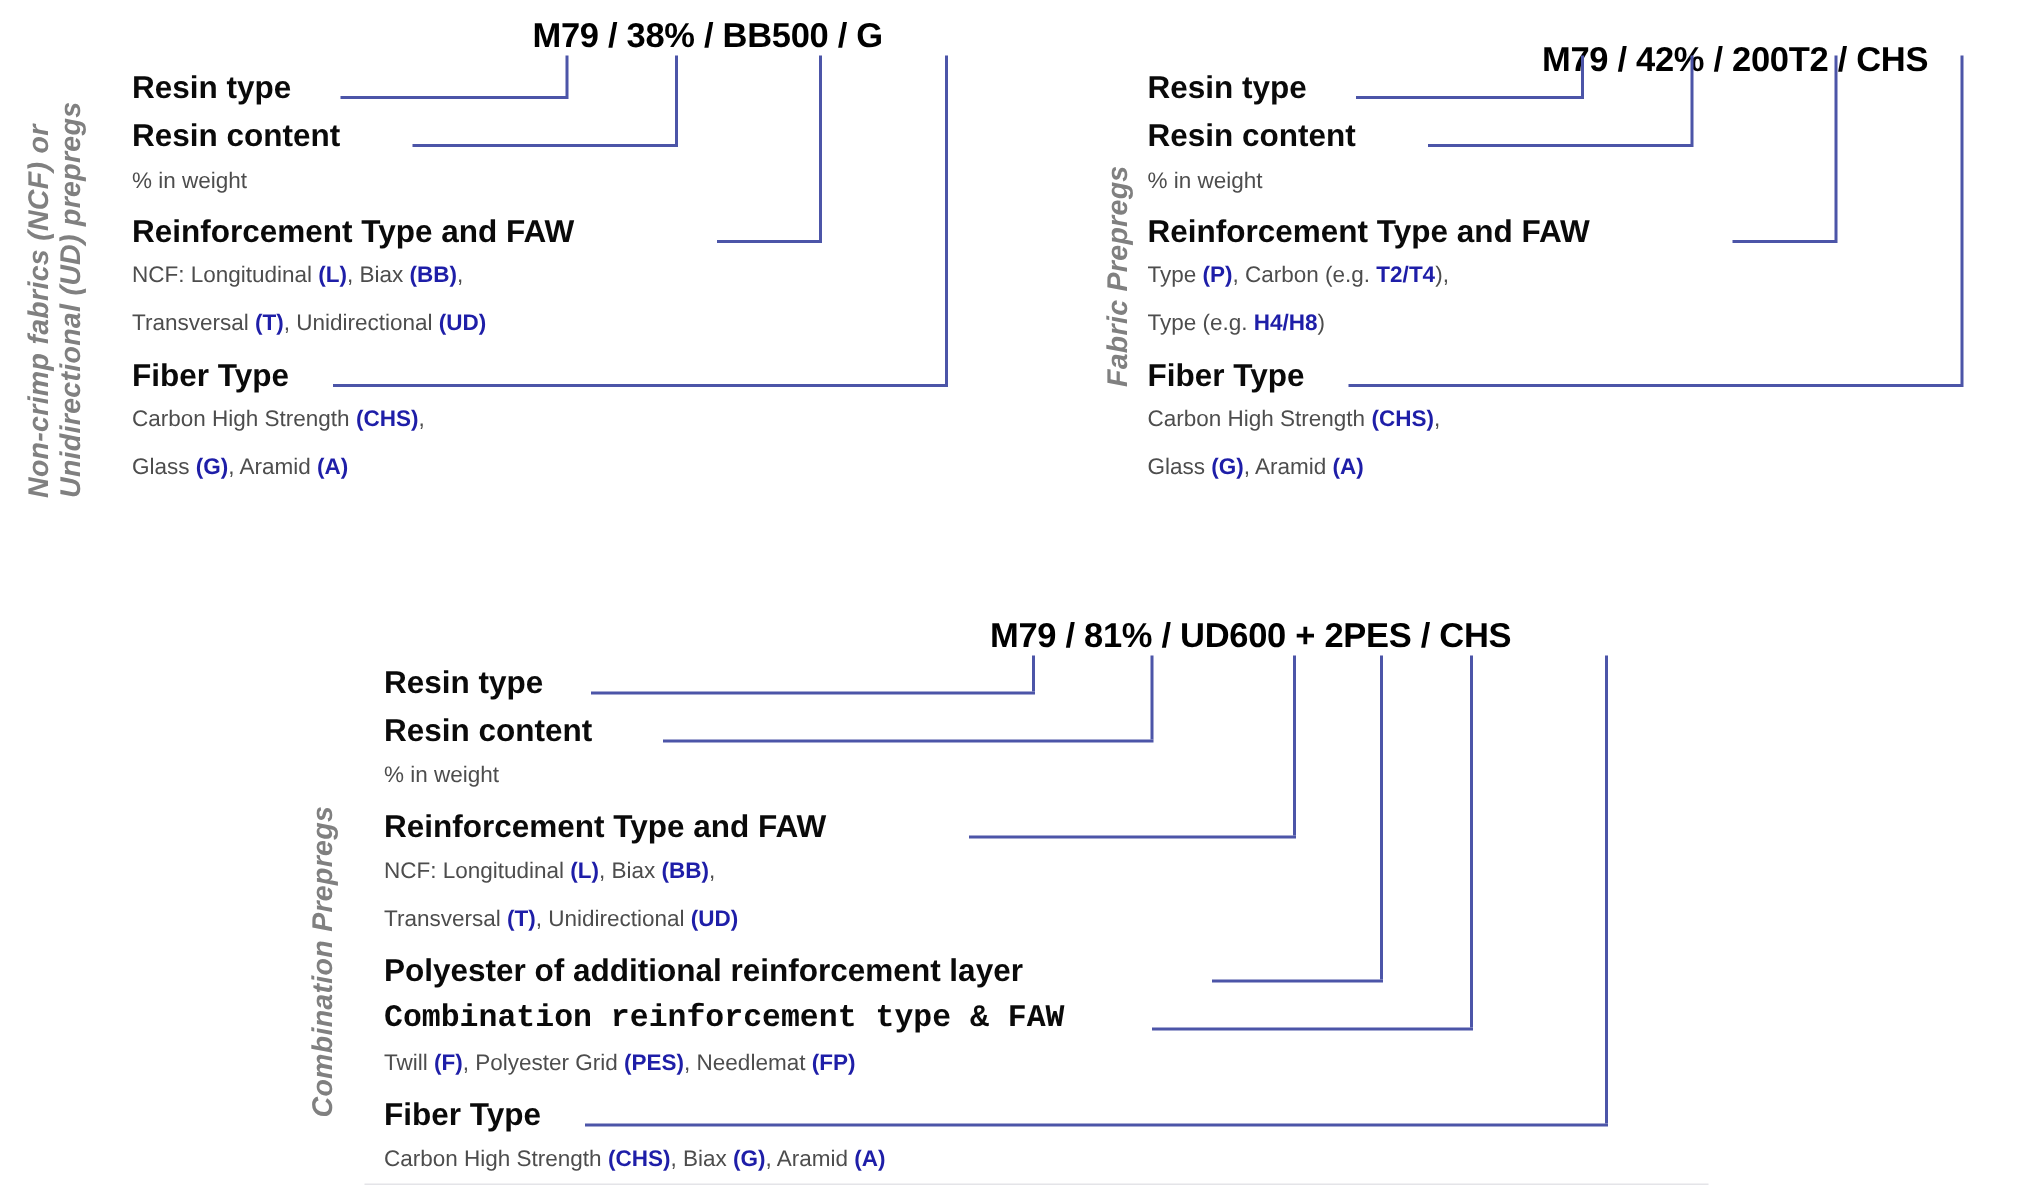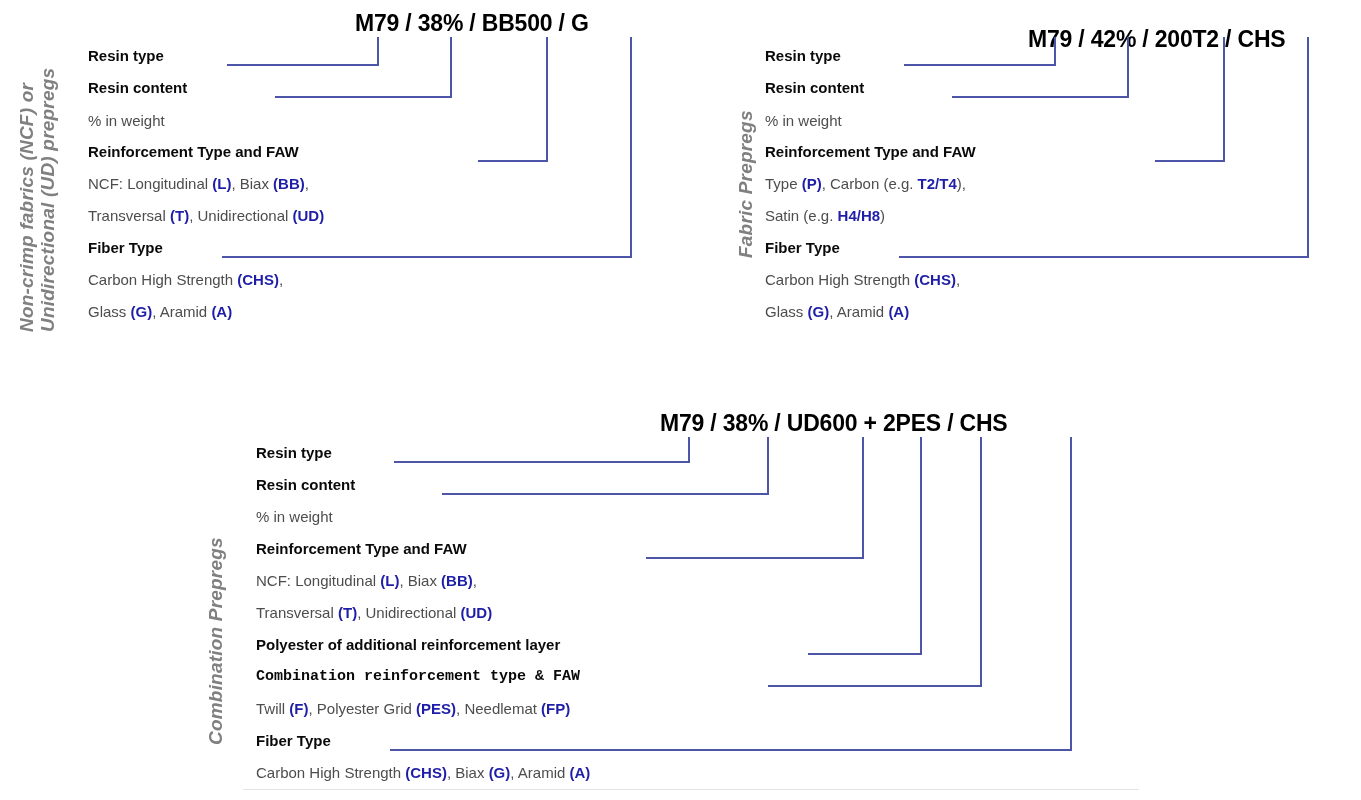--- a/index.html
+++ b/index.html
@@ -49,21 +49,21 @@
 
   
   .row {
     position: absolute;
     white-space: nowrap;
     line-height: 1;
   }
   .row.bold {
     font-weight: bold;
     color: #0a0a0a;
-    font-size: 15px;
+    font-size: 21px;
     text-align: right;
   }
   .row.normal {
     font-weight: normal;
     color: #4d4d4d;
     font-size: 15px;
   }
   .code-tag {
     color: #1e1ea8;
     font-weight: bold;
@@ -139,21 +139,21 @@
   <div class="code" style="left:1028px; top:10px;margin-top:16px;">M79 / 42% / 200T2 / CHS</div>
 
   <div class="row bold" style="left:765px; top:48px;">Resin type</div>
   <div class="row bold" style="left:765px; top:80px;">Resin content</div>
   <div class="row normal" style="left:765px; top:113px;">% in weight</div>
   <div class="row bold" style="left:765px; top:144px;">Reinforcement  Type and FAW</div>
   <div class="row normal" style="left:765px; top:176px;">
     <span>Type </span><span class="code-tag">(P)</span><span>, Carbon (e.g. </span><span class="code-tag">T2/T4</span><span>),</span>
   </div>
   <div class="row normal" style="left:765px; top:208px;">
-    <span>Satin (e.g. </span><span class="code-tag">H4/H8</span><span>)</span>
+    <span>Type (e.g. </span><span class="code-tag">H4/H8</span><span>)</span>
   </div>
   <div class="row bold" style="left:765px; top:240px;">Fiber Type</div>
   <div class="row normal" style="left:765px; top:272px;">
     <span>Carbon High Strength </span><span class="code-tag">(CHS)</span><span>,</span>
   </div>
   <div class="row normal" style="left:765px; top:304px;">
     <span>Glass </span><span class="code-tag">(G)</span><span>, Aramid </span><span class="code-tag">(A)</span>
   </div>
 
   <div class="hline" style="left:904px;  top:64px;  width:152px;"></div>
@@ -165,21 +165,21 @@
   <div class="hline" style="left:899px;  top:256px; width:410px;"></div>
   <div class="vline" style="left:1307px; top:37px;  height:219px;"></div>
 </div>
 
 <div class="panel">
 
   <div class="side-label" style="left:205px; top:745px; font-size:19px;">
     <span class="ln">Combination Prepregs</span>
   </div>
 
-  <div class="code" style="left:660px; top:410px;">M79 / 38% / UD600 + 2PES / CHS</div>
+  <div class="code" style="left:660px; top:410px;">M79 / 81% / UD600 + 2PES / CHS</div>
 
   <div class="row bold" style="left:256px; top:445px;">Resin type</div>
   <div class="row bold" style="left:256px; top:477px;">Resin content</div>
   <div class="row normal" style="left:256px; top:509px;">% in weight</div>
   <div class="row bold" style="left:256px; top:541px;">Reinforcement  Type and FAW</div>
   <div class="row normal" style="left:256px; top:573px;">
     <span>NCF: Longitudinal </span><span class="code-tag">(L)</span><span>, Biax </span><span class="code-tag">(BB)</span><span>,</span>
   </div>
   <div class="row normal" style="left:256px; top:605px;">
     <span>Transversal </span><span class="code-tag">(T)</span><span>, Unidirectional </span><span class="code-tag">(UD)</span>

